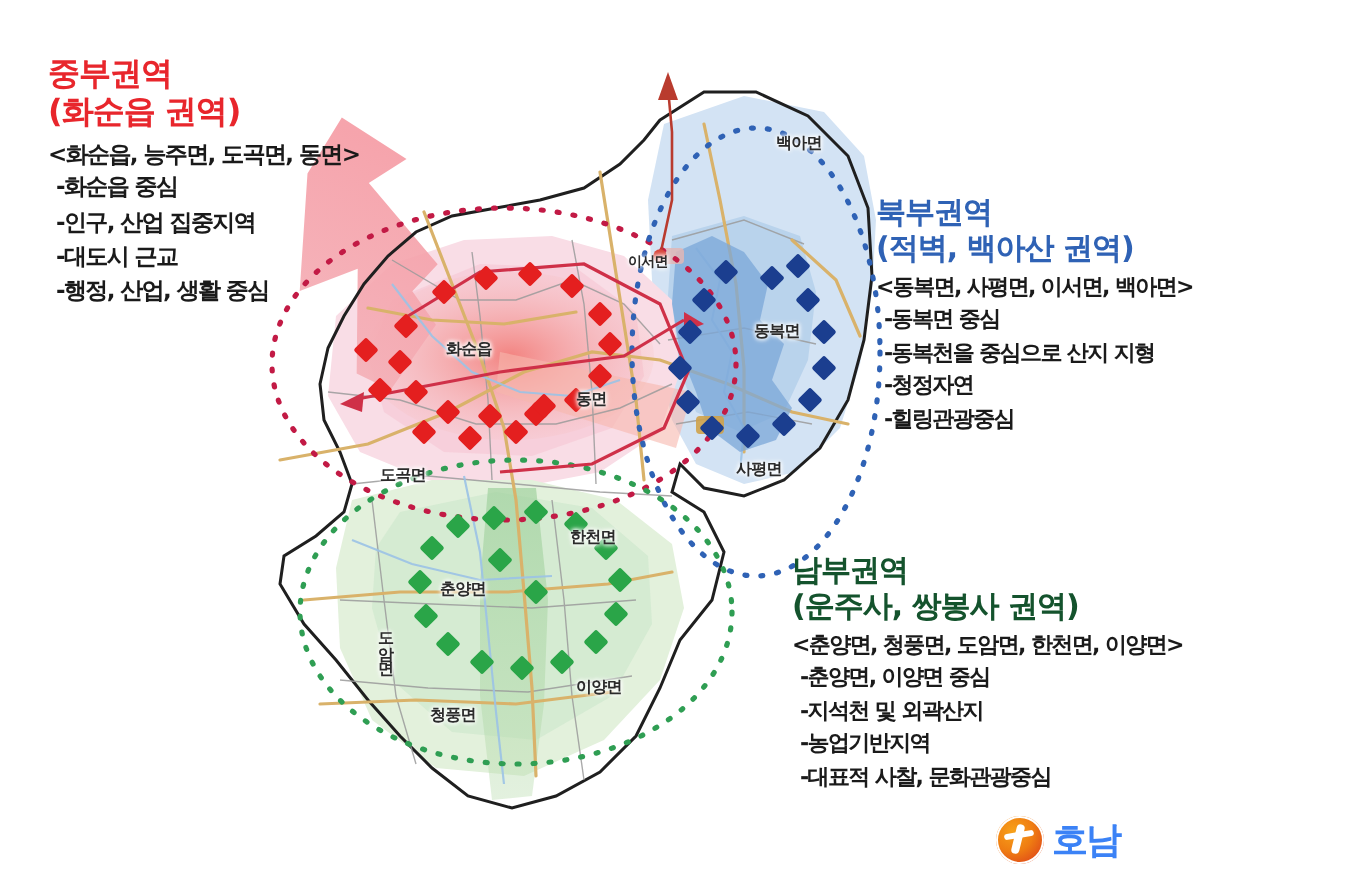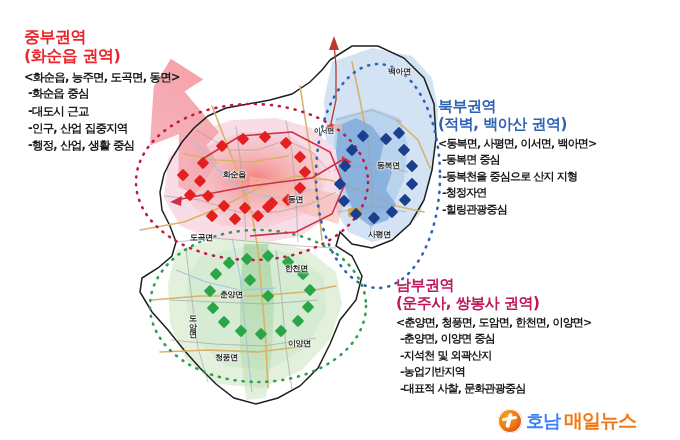--- a/index.html
+++ b/index.html
@@ -35,21 +35,21 @@
   }
 
   #panel-central{left:24px;top:28px;}
   #panel-central .ttl,#panel-central .sub{font-size:16px;color:#e8262c;}
 
   #panel-north{left:438px;top:98px;}
   #panel-north .ttl,#panel-north .sub{font-size:15px;color:#2f62b5;}
   #panel-north .hdr,#panel-north .li{font-size:11px;}
 
   #panel-south{left:396px;top:277px;}
-  #panel-south .ttl,#panel-south .sub{font-size:15px;color:#be185d;}
+  #panel-south .ttl,#panel-south .sub{font-size:15px;color:#14532d;}
   #panel-south .hdr,#panel-south .li{font-size:11px;}
 
   
   .place{
     position:absolute;font-size:7px;font-weight:bold;color:#2b2b2b;
     letter-spacing:-0.4px;white-space:nowrap;
     text-shadow:0 0 2px #fff,0 0 2px #fff,0 0 3px #fff;
   }
   .place.vert{writing-mode:vertical-rl;text-orientation:upright;letter-spacing:-1px;}
   .place.big{font-size:8px;}
@@ -243,22 +243,22 @@
         <div class="place big" style="left: 288px; top: 338px;">이양면</div>
         <div class="place big" style="left: 215px; top: 352px;">청풍면</div>
       </div>
   </div>
 
   <div class="panel" id="panel-central">
     <div class="ttl">중부권역</div>
     <div class="sub">(화순읍 권역)</div>
     <div class="hdr">&lt;화순읍, 능주면, 도곡면, 동면&gt;</div>
     <div class="li">-화순읍 중심</div>
+    <div class="li">-인구, 산업 집중지역</div>
     <div class="li">-대도시 근교</div>
-    <div class="li">-인구, 산업 집중지역</div>
     <div class="li">-행정, 산업, 생활 중심</div>
   </div>
 
   <div class="panel" id="panel-north">
     <div class="ttl">북부권역</div>
     <div class="sub">(적벽, 백아산 권역)</div>
     <div class="hdr">&lt;동복면, 사평면, 이서면, 백아면&gt;</div>
     <div class="li">-동복면 중심</div>
     <div class="li">-동복천을 중심으로 산지 지형</div>
     <div class="li">-청정자연</div>
@@ -271,16 +271,15 @@
     <div class="hdr">&lt;춘양면, 청풍면, 도암면, 한천면, 이양면&gt;</div>
     <div class="li">-춘양면, 이양면 중심</div>
     <div class="li">-지석천 및 외곽산지</div>
     <div class="li">-농업기반지역</div>
     <div class="li">-대표적 사찰, 문화관광중심</div>
   </div>
 
   <div id="logo">
     <div class="mark"></div>
     <span class="w1">호남</span>
-    <span class="w2">매일뉴스</span>
   </div>
 
 </div>
 
 </body></html>

